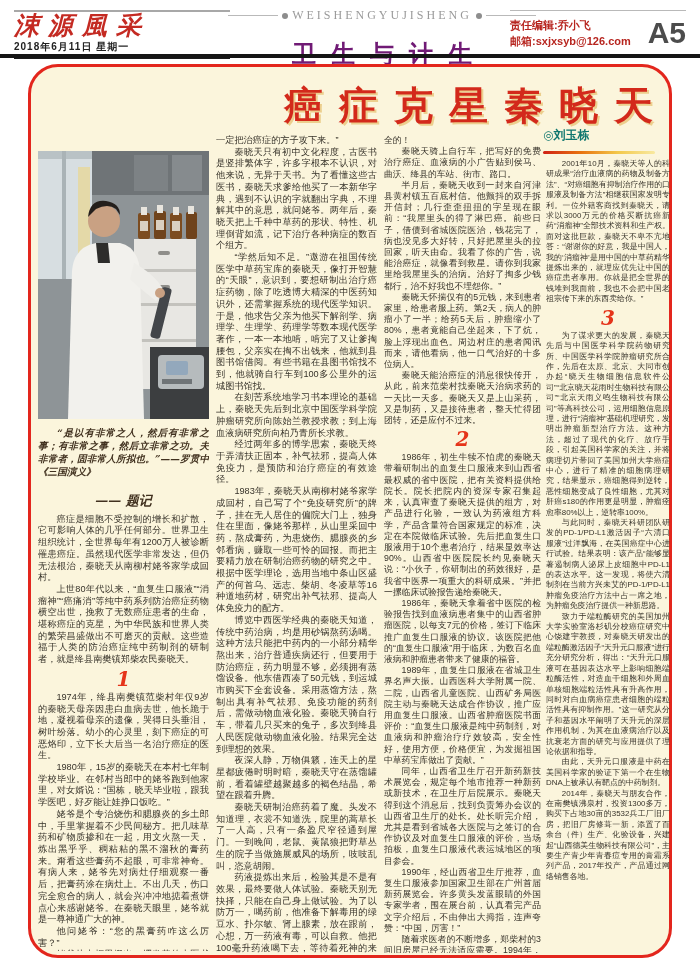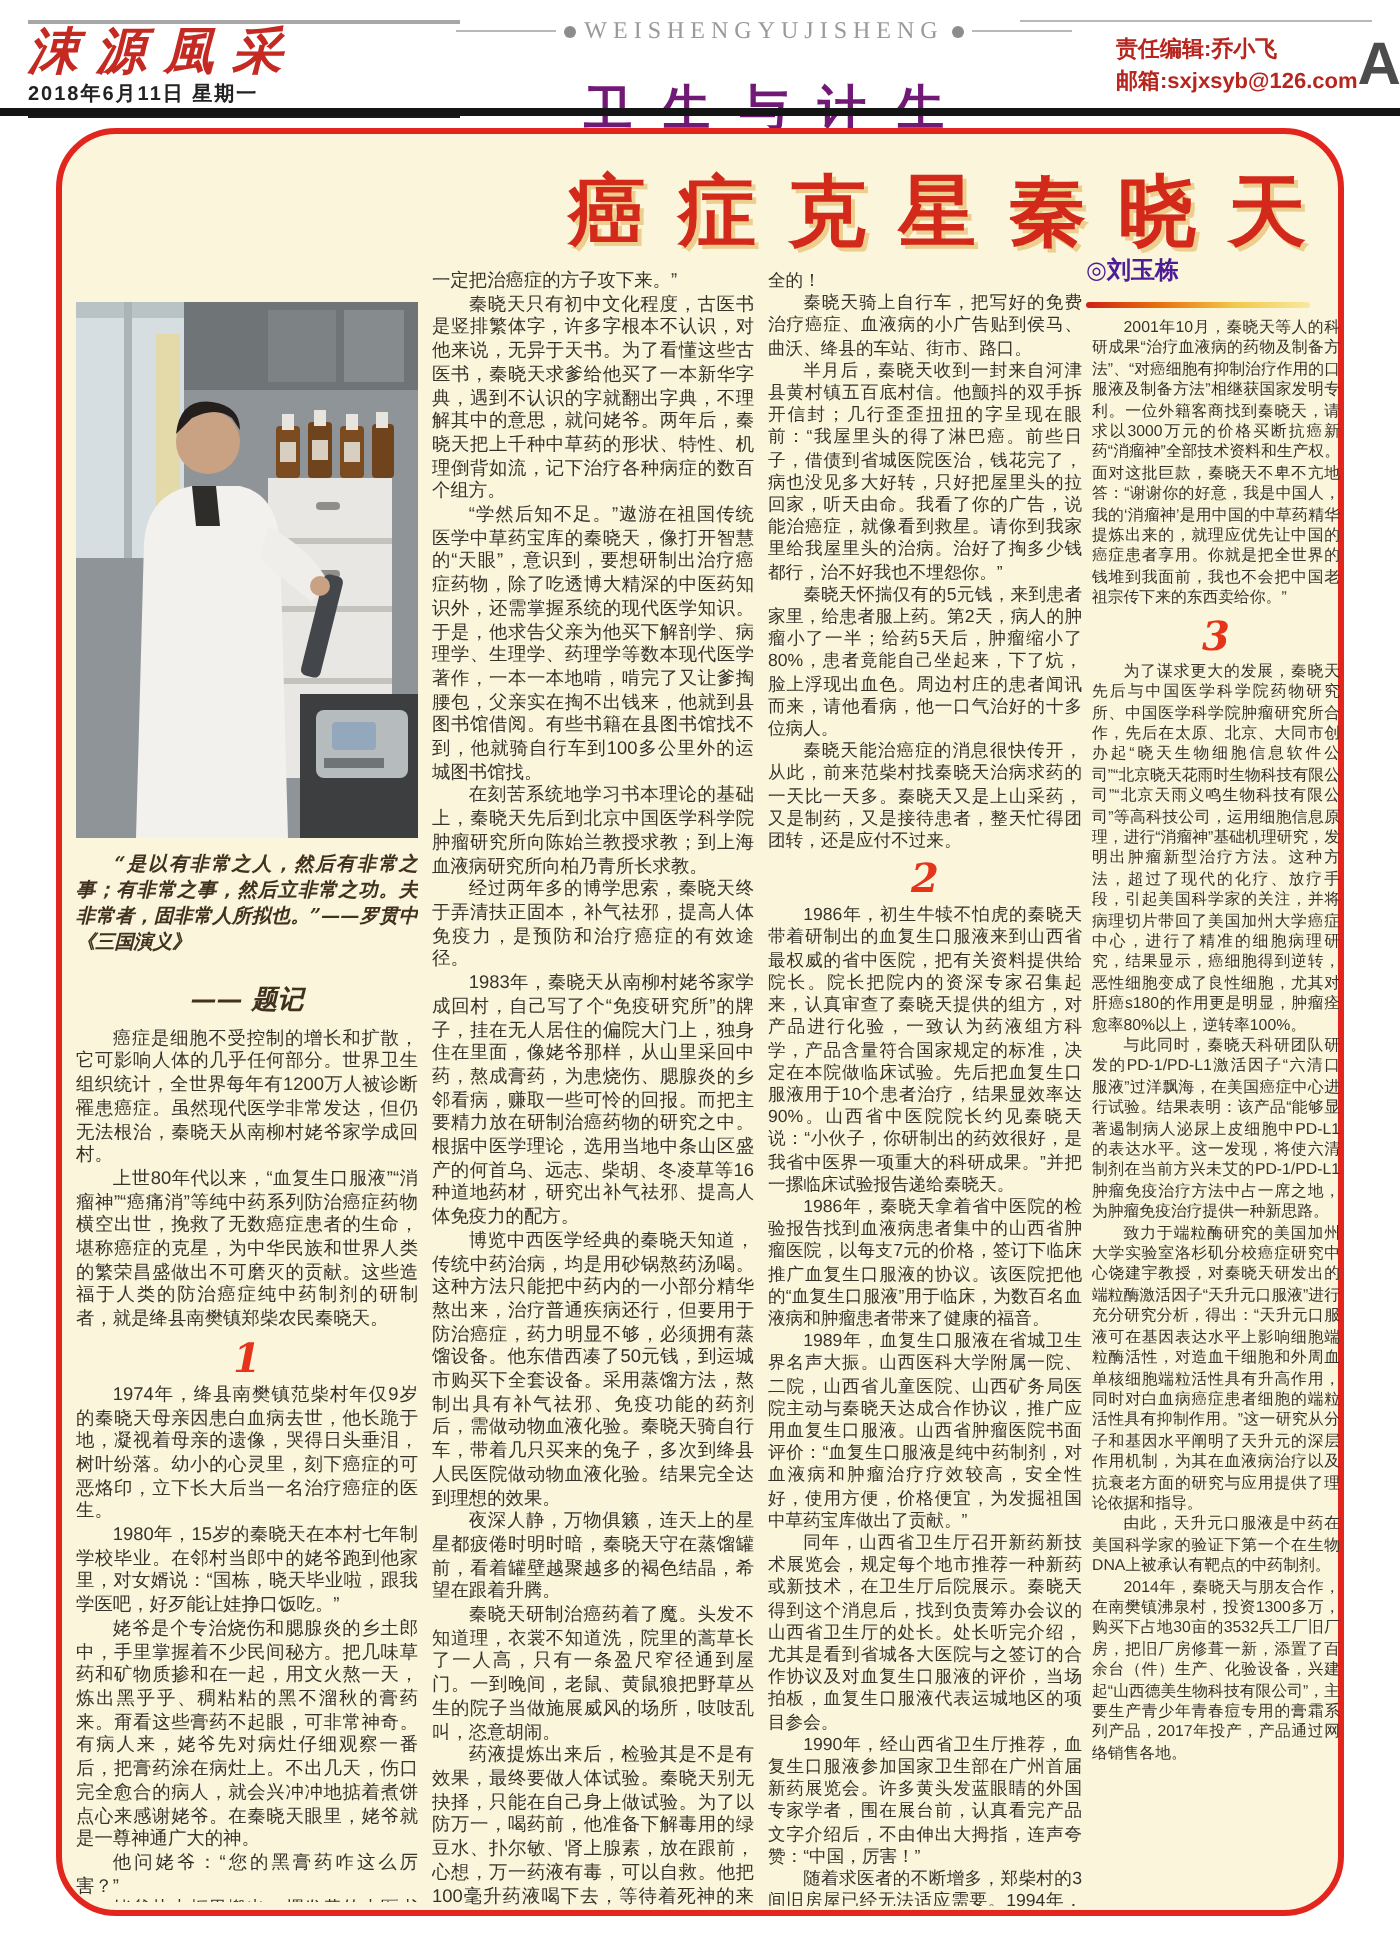--- a/index.html
+++ b/index.html
@@ -16,29 +16,29 @@
 
   .ctr{position:absolute;left:228px;top:8px;width:308px;text-align:center;}
   .pinyin-row{display:flex;align-items:center;justify-content:flex-end;gap:4px;}
   .pin-line{flex:1;height:1px;background:#b9b9b9;}
   .pin-dot{width:6px;height:6px;border-radius:50%;background:#8d8d8d;}
   .pinyin{color:#9a9a9a;font-size:12px;letter-spacing:3px;font-family:"Liberation Serif","DejaVu Serif",serif;}
   .sec-title{font-size:24px;font-weight:bold;color:#701a75;letter-spacing:15px;margin-top:15px;padding-left:15px;}
 
   .rgt{position:absolute;right:14px;top:10px;width:176px;}
   .rgt-topline{height:1px;background:#b9b9b9;margin-bottom:5px;}
-  .rgt-flex{display:flex;align-items:center;justify-content:space-between;margin-left:48px;}
+  .rgt-flex{display:flex;align-items:center;justify-content:space-between;}
   .editor-box{color:#b7251f;font-weight:bold;font-size:11px;line-height:16px;white-space:nowrap;}
   .page-no{font-size:30px;font-weight:bold;color:#4c4c4c;letter-spacing:0;}
   .rule-black{position:absolute;left:0;top:54px;width:700px;height:4px;background:#151515;}
 
   
   .artbox{position:absolute;left:28px;top:64px;width:638px;height:888px;background:#fbf5dc;border:3px solid #e3261d;border-radius:30px;}
   .headline{margin-top:12px;text-align:right;font-size:39px;font-weight:bold;color:#d3291b;letter-spacing:16px;padding-left:16px;text-shadow:2px 2px 0 #eccf8e;white-space:nowrap;}
-  .author{position:absolute;left:512px;top:60px;font-size:12px;font-weight:bold;color:#4c1d95;}
+  .author{position:absolute;left:512px;top:60px;font-size:12px;font-weight:bold;color:#0f766e;}
   .author-rule{position:absolute;left:512px;top:84px;width:112px;height:3px;background:linear-gradient(90deg,#cf2015,#e8720e,#f3c84a,#f8e9a0);border-radius:2px;}
 
   
   .col{position:absolute;overflow:hidden;color:#37332a;text-align:justify;}
   .col1{left:7px;top:84px;width:171px;height:800px;font-size:9.2px;line-height:11.7px;}
   .col2{left:185px;top:68px;width:161px;height:818px;font-size:9.2px;line-height:11.7px;}
   .col3{left:353px;top:68px;width:157px;height:818px;font-size:8.8px;line-height:11.2px;}
   .col4{left:515px;top:92px;width:124px;height:794px;font-size:7.9px;line-height:10.4px;}
   .para{margin:0;text-indent:2em;}
   .para.cont{text-indent:0;}

